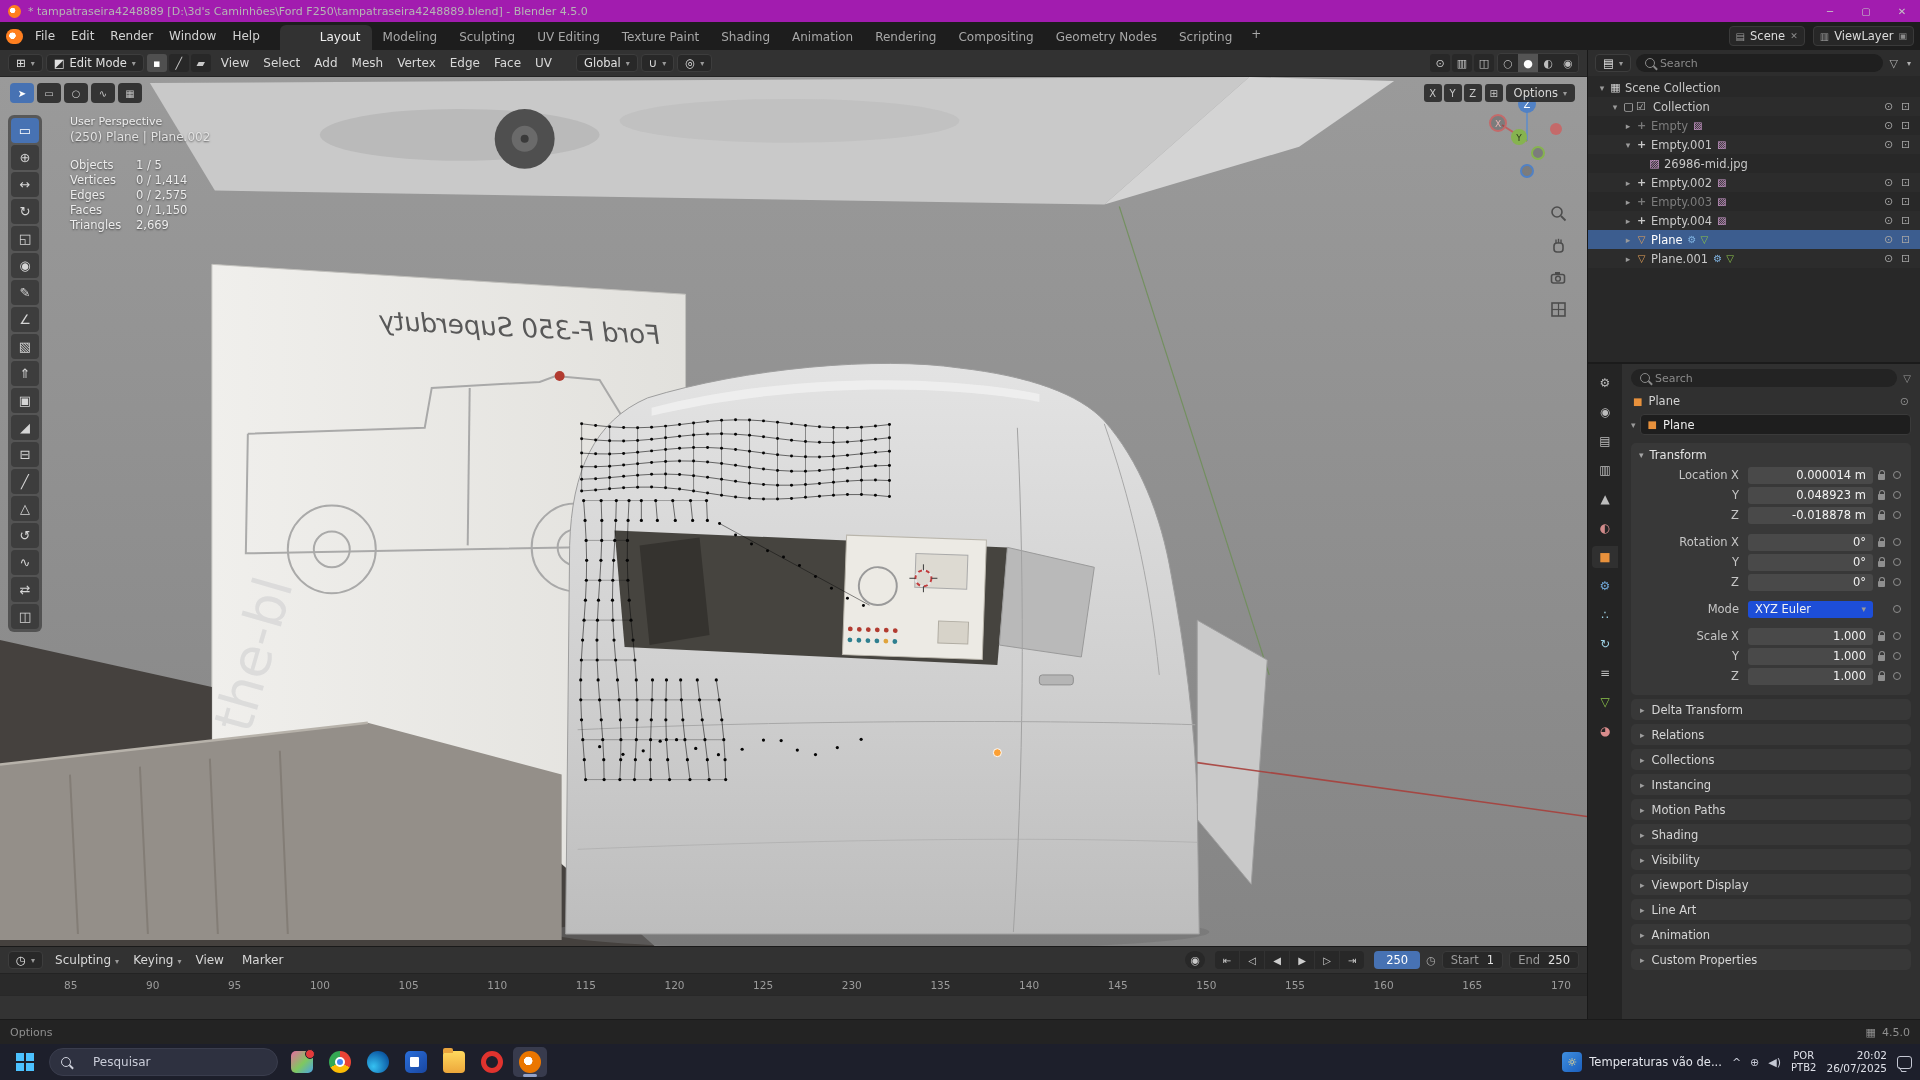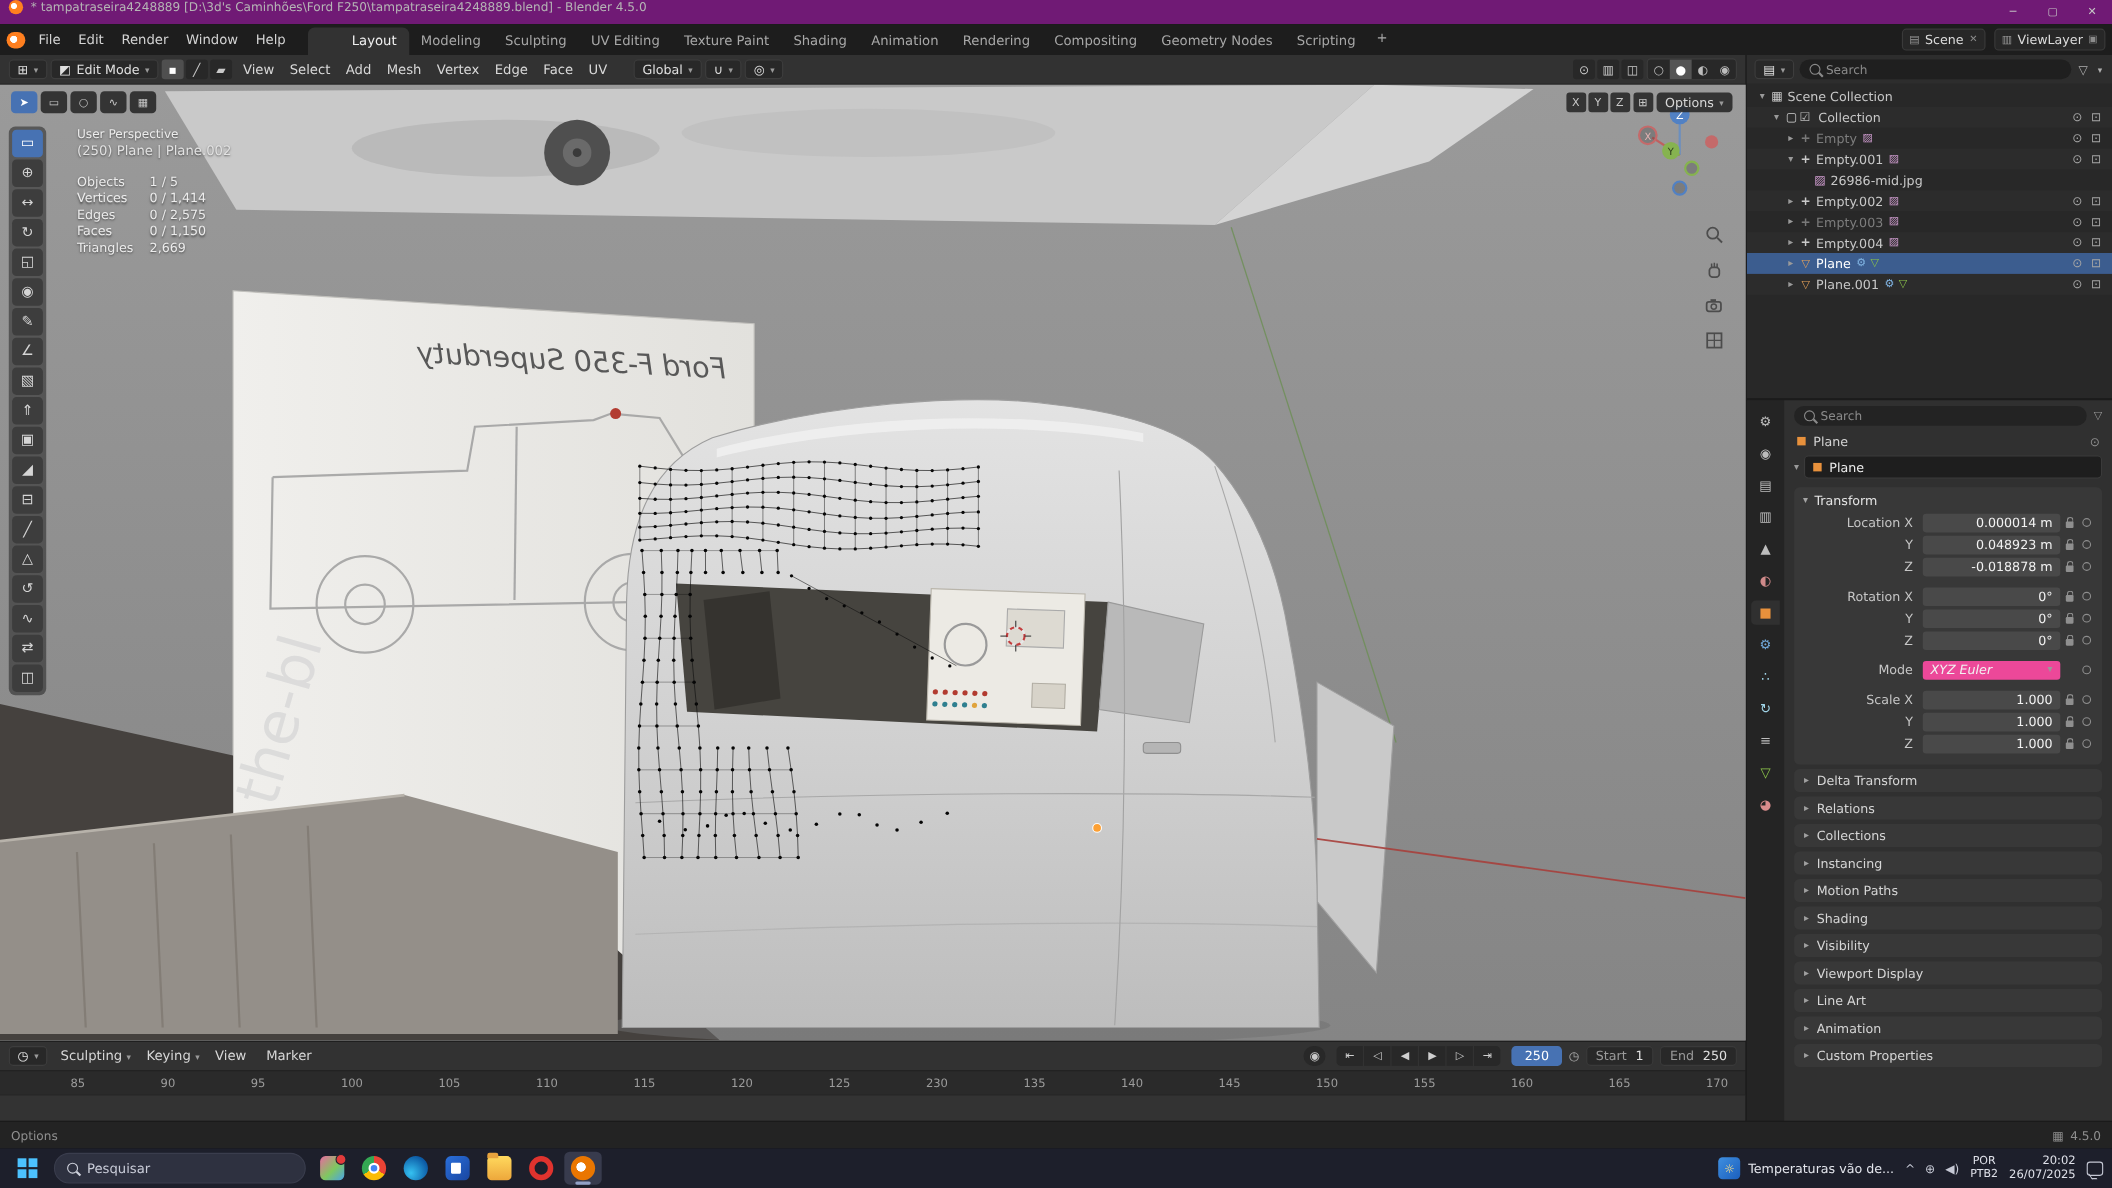--- a/index.html
+++ b/index.html
@@ -1,20 +1,20 @@
 <!DOCTYPE html>
 <html><head>
 <meta charset="utf-8">
 <style>
   html,body{margin:0;padding:0;background:#111;}
   body{width:1920px;height:1080px;overflow:hidden;font-family:"DejaVu Sans",sans-serif;font-size:12px;color:#ddd;-webkit-font-smoothing:antialiased;}
   .screen{position:relative;width:1920px;height:1080px;display:flex;flex-direction:column;}
 
   
-  .titlebar{height:22px;background:#701a75;display:flex;padding:0 0 0 8px;gap:7px;flex:0 0 auto;}
+  .titlebar{height:22px;background:#a21caf;display:flex;align-items:center;padding:0 0 0 8px;gap:7px;flex:0 0 auto;}
   .blogo{width:13px;height:13px;border-radius:50%;background:radial-gradient(circle at 36% 42%,#fff 0 2.5px,#ff7f1f 3px 100%);flex:0 0 auto;}
   .titletext{color:#b5b5b5;font-size:11px;white-space:nowrap;overflow:hidden;text-overflow:ellipsis;}
   .win-controls{margin-left:auto;display:flex;height:22px;}
   .winbtn{width:36px;height:22px;display:flex;align-items:center;justify-content:center;color:#c6c6c6;font-size:10px;}
 
   
   .topbar{height:28px;background:#1d1d1d;display:flex;align-items:stretch;padding:0 6px;flex:0 0 auto;}
   .tb-left{display:flex;align-items:center;gap:1px;}
   .blogo2{width:17px;height:15px;border-radius:50%/60%;background:radial-gradient(circle at 38% 45%,#fff 0 3px,#ff7f1f 3.5px 100%);margin-right:3px;}
   .menu-item{padding:3px 8px;border-radius:3px;color:#d4d4d4;font-size:12px;cursor:default;}
@@ -137,36 +137,36 @@
   .nrow{display:flex;align-items:center;gap:4px;margin:2px 0 6px;}
   .nrow .narrow{color:#9a9a9a;font-size:9px;}
   .ofield{flex:1;background:#1e1e1e;border:1px solid #3a3a3a;border-radius:4px;height:19px;display:flex;align-items:center;gap:6px;padding:0 7px;color:#ededed;font-size:11.5px;}
   .panel{background:#383838;border-radius:5px;padding:5px 8px 8px;margin-top:2px;}
   .phead{display:flex;align-items:center;gap:6px;color:#e3e3e3;font-size:11.5px;margin-bottom:4px;}
   .phead::before{content:"▾";color:#a5a5a5;font-size:9px;}
   .trow{display:flex;align-items:center;margin:2px 0;height:18px;}
   .trow.gap{margin-top:9px;}
   .tlabel{width:100px;text-align:right;padding-right:9px;color:#c6c6c6;font-size:11.5px;white-space:nowrap;flex:0 0 auto;}
   .tfield{flex:1;height:17px;background:#494949;border-radius:3px;display:flex;align-items:center;justify-content:flex-end;padding:0 7px;color:#f2f2f2;font-size:11.5px;}
-  .trow.dd2 .tfield{background:#ec4899;justify-content:flex-start;font-style:italic;}
+  .trow.dd2 .tfield{background:#1d4ed8;justify-content:flex-start;}
   .trow.dd2 .tfield::after{content:"▾";margin-left:auto;color:#9a9a9a;font-size:9px;}
   .lockc{width:17px;display:flex;justify-content:center;flex:0 0 auto;}
   .trow.nolock .lockc{visibility:hidden;}
   .lock{width:7px;height:6px;border-radius:1px;background:#8f8f8f;position:relative;margin-top:3px;}
   .lock::before{content:"";position:absolute;top:-4px;left:1px;width:4px;height:4px;border:1px solid #8f8f8f;border-bottom:none;border-radius:3px 3px 0 0;}
   .dotc{width:13px;display:flex;justify-content:center;flex:0 0 auto;}
   .kdot{width:6px;height:6px;border:1px solid #8d8d8d;border-radius:50%;}
   .cpanel{height:21px;background:#383838;border-radius:5px;margin-top:4px;display:flex;align-items:center;gap:7px;padding:0 9px;color:#d6d6d6;font-size:11.5px;}
   .cpanel::before{content:"▸";color:#a0a0a0;font-size:9px;}
 
   
   .taskbar{height:36px;background:#1d1f2b;display:flex;align-items:center;padding:0 8px;gap:7px;flex:0 0 auto;}
   .start{width:34px;height:30px;border-radius:5px;display:flex;align-items:center;justify-content:center;}
   .winlogo{width:8px;height:8px;background:#4cc2ff;box-shadow:10px 0 #4cc2ff,0 10px #4cc2ff,10px 10px #4cc2ff;margin:-5px 5px 5px -5px;}
-  .search-pill{width:205px;height:26px;background:#2e3140;border:1px solid #3a3d4d;border-radius:14px;display:flex;align-items:center;gap:8px;padding:0 11px;color:#c9ccd8;font-size:12px;}
+  .search-pill{width:205px;height:26px;background:#2e3140;border:1px solid #3a3d4d;border-radius:14px;display:flex;align-items:center;gap:22px;padding:0 11px;color:#c9ccd8;font-size:12px;}
   .mag{width:8px;height:8px;border:1.5px solid #cfd2dc;border-radius:50%;position:relative;flex:0 0 auto;}
   .mag::after{content:"";position:absolute;width:5px;height:1.5px;background:#cfd2dc;transform:rotate(45deg);left:7px;top:8px;}
   .mag.dark{border-color:#8a8a8a;}
   .mag.dark::after{background:#8a8a8a;}
   .appbtn{width:34px;height:30px;border-radius:5px;display:flex;align-items:center;justify-content:center;position:relative;}
   .appbtn.active{background:#383b4d;}
   .appbtn.active::before{content:"";position:absolute;bottom:0px;left:50%;transform:translateX(-50%);width:14px;height:3px;border-radius:2px;background:#93a2c8;}
   .appglyph{width:22px;height:22px;position:relative;}
   .app-widgets .appglyph{border-radius:5px;background:linear-gradient(135deg,#e96aa0,#7fc85f 55%,#4aa3e8);}
   .app-widgets .appglyph::after{content:"";position:absolute;top:-2px;right:-2px;width:8px;height:8px;border-radius:50%;background:#e23b3b;border:1px solid #1d1f2b;}

